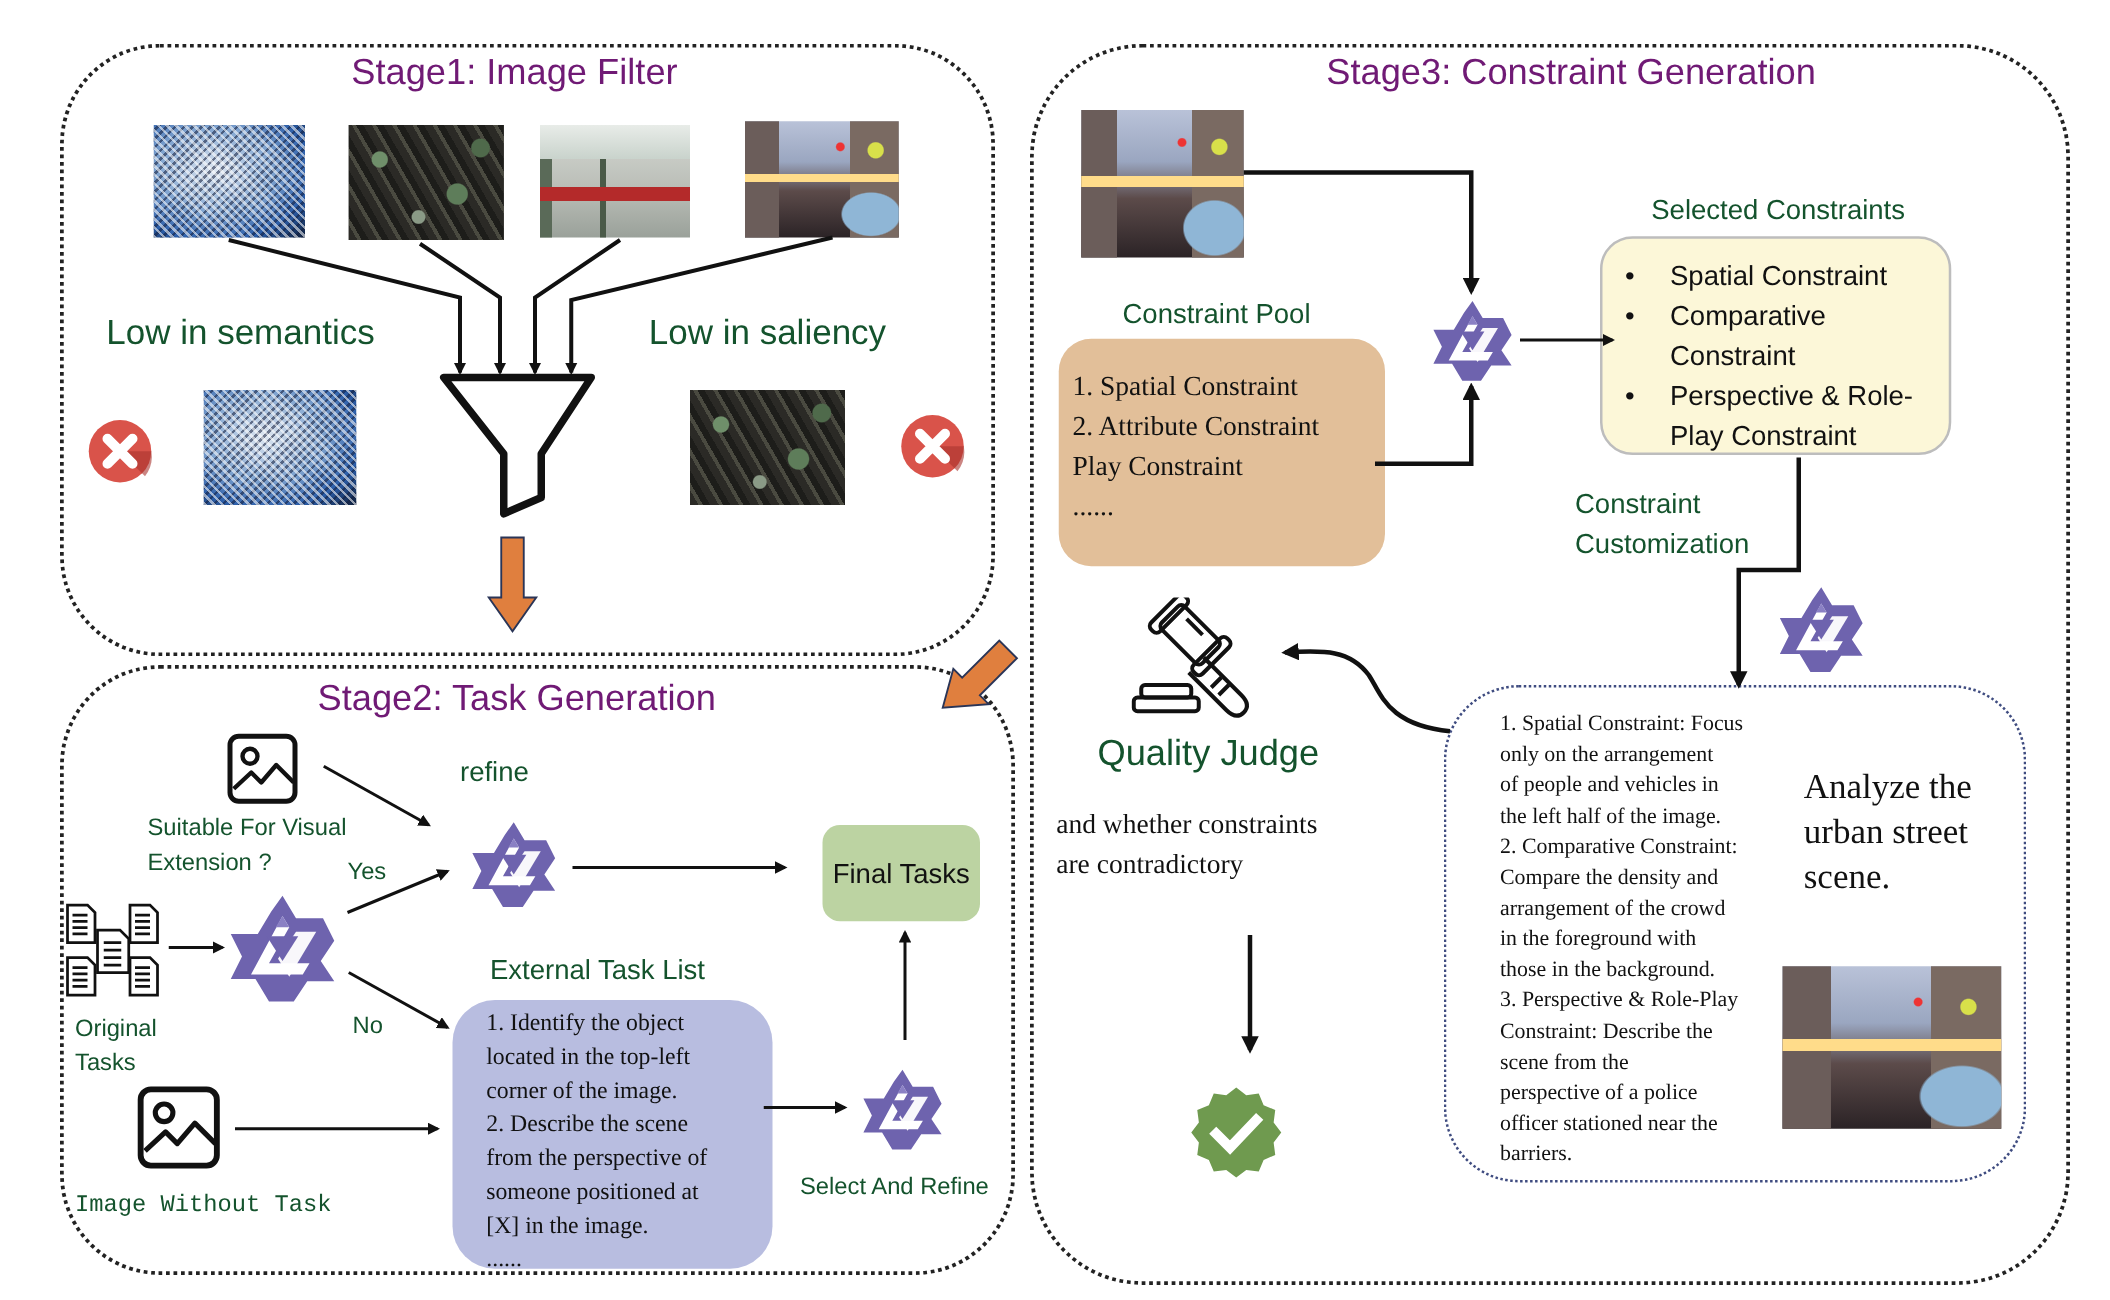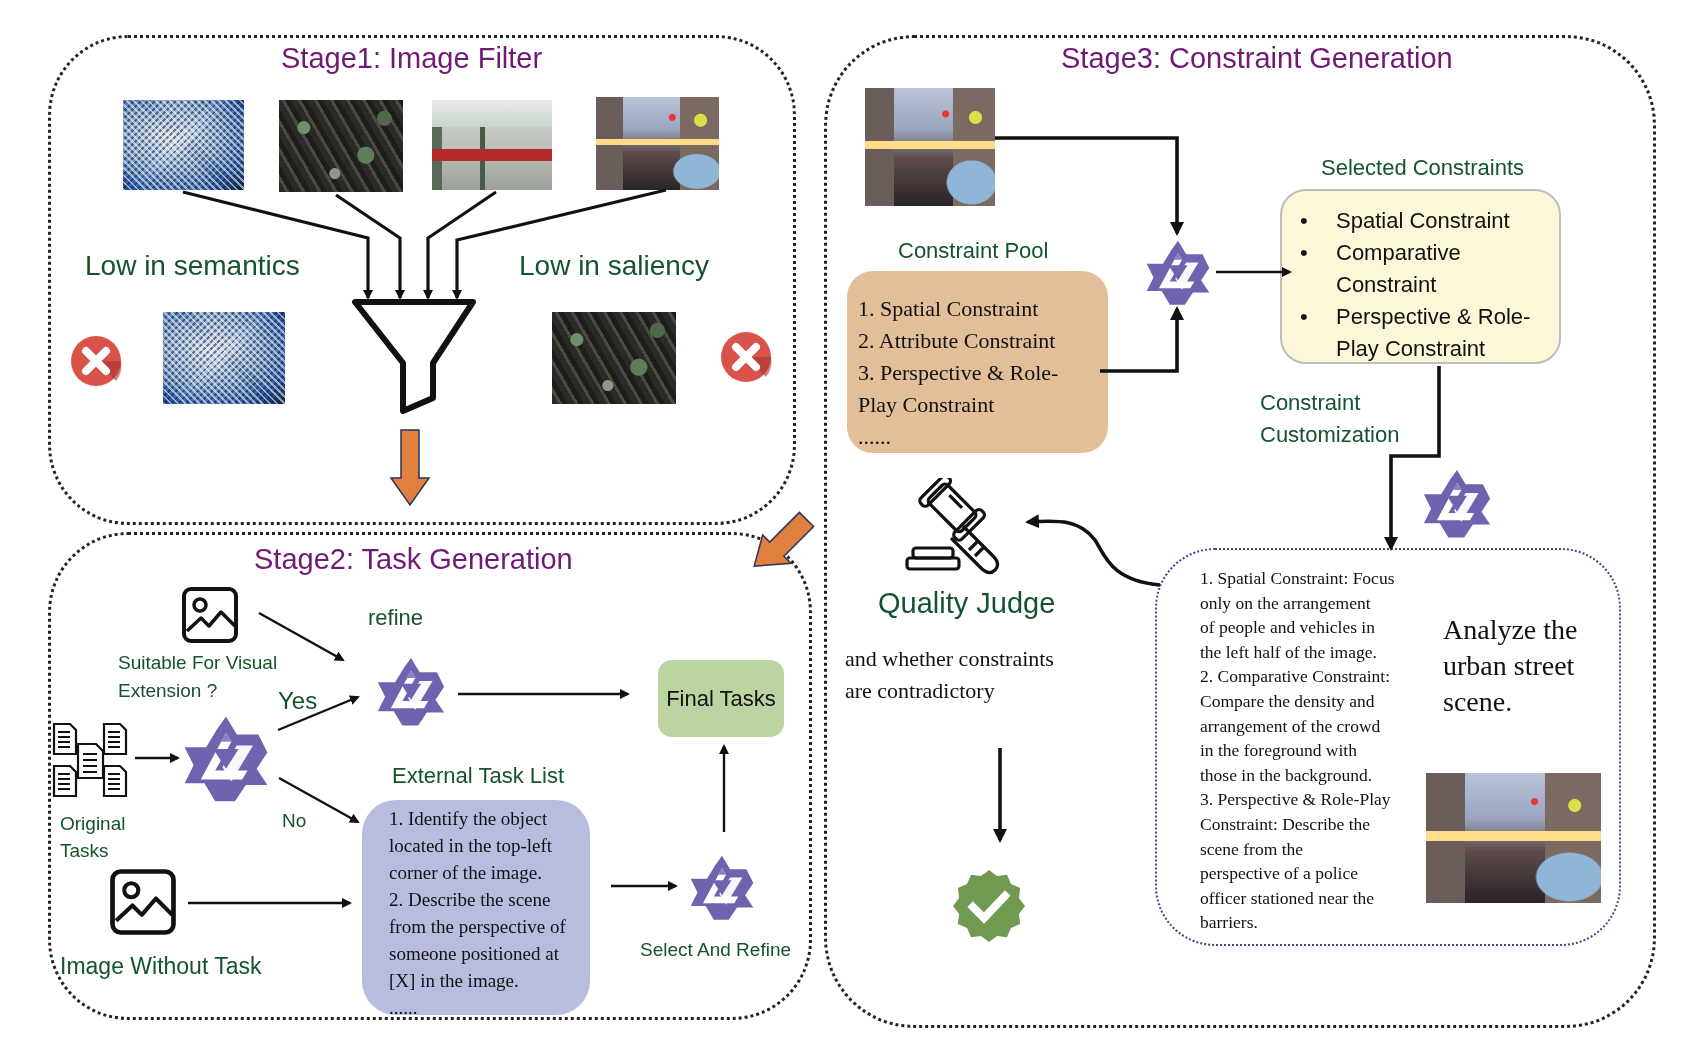--- a/index.html
+++ b/index.html
@@ -77,21 +77,21 @@
 <div class="abs" style="left:181px;top:586px;width:58px;height:58px;">
   <svg width="58" height="58" viewBox="0 0 58 58">
       <rect x="3" y="3" width="52" height="52" rx="7" fill="none" stroke="#111" stroke-width="4"></rect>
       <circle cx="19" cy="19" r="6" fill="none" stroke="#111" stroke-width="3.5"></circle>
       <path d="M6 45 L20 32 L28 40 L40 26 L54 40" fill="none" stroke="#111" stroke-width="3.5" stroke-linejoin="round"></path>
     </svg>
 </div>
 <div class="lbl" style="left:118px;top:652px;font-size:19px;">Suitable For Visual</div>
 <div class="lbl" style="left:118px;top:680px;font-size:19px;">Extension ?</div>
 <div class="lbl" style="left:368px;top:605px;font-size:22px;">refine</div>
-<div class="lbl" style="left:278px;top:687px;font-size:24px;">Yes</div>
+<div class="lbl" style="left:278px;top:687px;font-size:19px;">Yes</div>
 <div class="lbl" style="left:282px;top:810px;font-size:19px;">No</div>
 
 <div class="abs" style="left:52px;top:722px;width:76px;height:76px;">
   <svg width="76" height="76" viewBox="0 0 76 76" fill="#fff" stroke="#111" stroke-width="2.2">
     <g>
         <path d="M2 2 H18 L24 8 V32 H2 Z"></path>
         <path d="M6 10H18M6 15H18M6 20H18M6 25H18"></path>
       </g>
     <g transform="translate(50,0)">
         <path d="M2 2 H18 L24 8 V32 H2 Z"></path>
@@ -114,24 +114,24 @@
 <div class="lbl" style="left:60px;top:813px;font-size:19px;">Original</div>
 <div class="lbl" style="left:60px;top:840px;font-size:19px;">Tasks</div>
 
 <div class="abs" style="left:109px;top:868px;width:68px;height:68px;">
   <svg width="68" height="68" viewBox="0 0 58 58">
       <rect x="3" y="3" width="52" height="52" rx="7" fill="none" stroke="#111" stroke-width="4"></rect>
       <circle cx="19" cy="19" r="6" fill="none" stroke="#111" stroke-width="3.5"></circle>
       <path d="M6 45 L20 32 L28 40 L40 26 L54 40" fill="none" stroke="#111" stroke-width="3.5" stroke-linejoin="round"></path>
     </svg>
 </div>
-<div class="lbl" style="left:60px;top:953px;font-size:23px;">Image Without Task</div>
+<div class="lbl" style="left:60px;top:953px;font-size:19px;font-family:Liberation Mono, monospace;">Image Without Task</div>
 
 <div class="lbl" style="left:392px;top:763px;font-size:22px;">External Task List</div>
-<div class="box multiline" style="left:362px;top:800px;width:228px;height:215px;background:#b8bde0;border-radius:34px 34px 34px 34px;padding:5px 0 15px 27px;font-size:19px;line-height:27px;overflow:hidden;" id="ext-list">
+<div class="box multiline" style="left:362px;top:800px;width:256px;height:215px;background:#b8bde0;border-radius:34px 34px 34px 34px;padding:5px 0 15px 27px;font-size:19px;line-height:27px;overflow:hidden;" id="ext-list">
     <div>1. Identify the object</div>
     <div>located in the top-left</div>
     <div>corner of the image.</div>
     <div>2. Describe the scene</div>
     <div>from the perspective of</div>
     <div>someone positioned at</div>
     <div>[X] in the image.</div>
     <div>......</div>
   </div>
 
@@ -140,21 +140,20 @@
 </div>
 <div class="lbl" style="left:640px;top:939px;font-size:19px;">Select And Refine</div>
 
 <div class="title" style="left:1061px;top:42px;">Stage3: Constraint Generation</div>
 <div class="photo ph-street" style="left:865px;top:88px;width:130px;height:118px;"></div>
 
 <div class="lbl" style="left:898px;top:238px;font-size:22px;">Constraint Pool</div>
 <div class="box multiline" style="left:847px;top:271px;width:261px;height:182px;background:#e2bf99;border-radius:26px;padding:22px 0 0 11px;font-size:22px;line-height:32px;overflow:hidden;" id="pool-list">
     <div>1. Spatial Constraint</div>
     <div>2. Attribute Constraint</div>
-    <div>3. Perspective &amp; Role-</div>
     <div>Play Constraint</div>
     <div>......</div>
   </div>
 
 <div class="lbl" style="left:1321px;top:155px;font-size:22px;">Selected Constraints</div>
 <div class="box" style="left:1280px;top:189px;width:281px;height:175px;background:#fcf7d8;border:2px solid #bdbdbd;border-radius:26px;padding:14px 0 0 18px;font-size:22px;line-height:32px;" id="sel-list">
     <div style="display: flex; white-space: nowrap;">
       <span style="width: 36px; display: inline-block;">•</span>
       <span>Spatial Constraint</span>
     </div>

